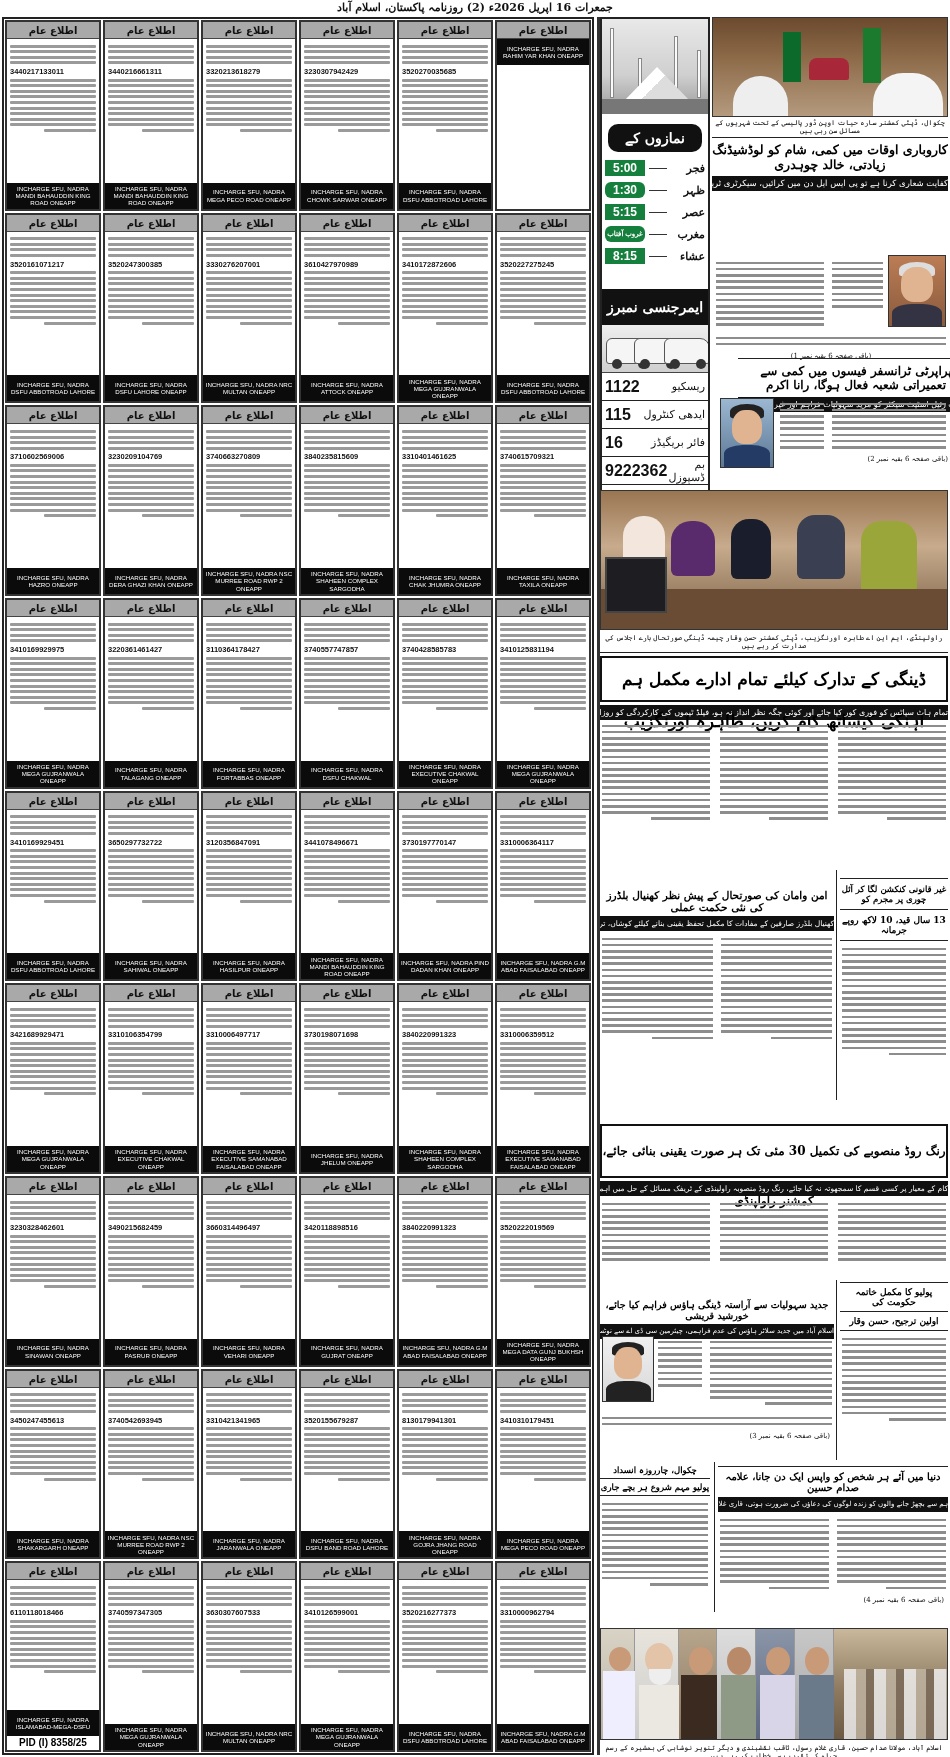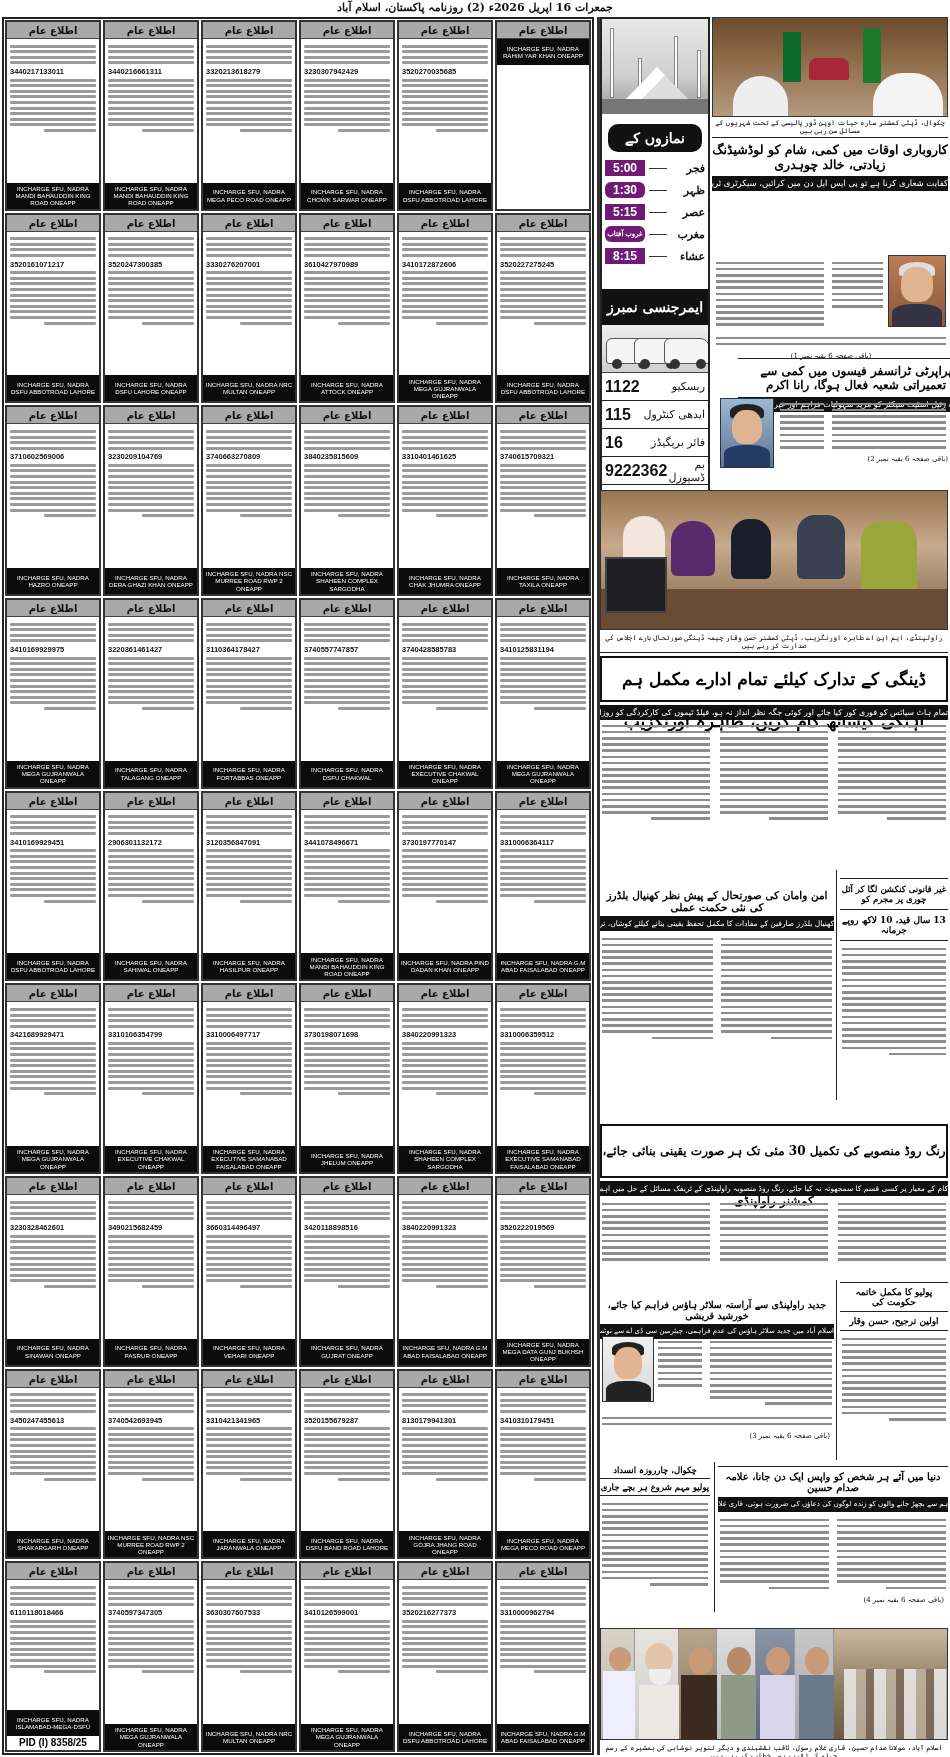--- a/index.html
+++ b/index.html
@@ -17,21 +17,21 @@
   .ad-footer { background: #0b0b0b; color: #fff; text-align: center; font-family: "Liberation Sans", sans-serif; font-size: 6.2px; line-height: 7.2px; padding: 2px 2px; direction: ltr; min-height: 26px; display: flex; align-items: center; justify-content: center; }
   .pid { position: absolute; bottom: 0; left: 0; width: 100%; background: #fff; color: #000; font-family: "Liberation Sans", sans-serif; font-weight: bold; font-size: 10px; text-align: center; height: 14px; line-height: 14px; direction: ltr; }
   .vsep { position: absolute; top: 17px; left: 597px; width: 3px; height: 1738px; background: #333; }
   .sidebar { position: absolute; top: 17px; left: 600px; width: 110px; height: 600px; border: 2px solid #222; background: #fff; }
   .mosque { height: 95px; background: linear-gradient(#e9e9e9, #cfcfcf 60%, #9b9b9b); position: relative; overflow: hidden; border-bottom: 1px solid #777; }
   .mosque .minaret { position: absolute; bottom: 15px; width: 4px; background: #fafafa; border: 1px solid #888; }
   .mosque .hall { position: absolute; bottom: 12px; left: 22px; width: 66px; height: 34px; background: linear-gradient(135deg, #fff 50%, #ddd 50%); clip-path: polygon(0 100%, 50% 0, 100% 100%); }
   .mosque .ground { position: absolute; bottom: 0; left: 0; right: 0; height: 14px; background: #777; }
   .prayer-title { margin: 10px 6px 6px; background: #111; color: #fff; border-radius: 10px; text-align: center; font-family: "DejaVu Serif", serif; font-size: 14px; font-weight: bold; height: 28px; line-height: 28px; direction: rtl; }
   .prayer-row { display: flex; align-items: center; height: 20px; padding: 0 3px; margin: 2px 0; }
-  .prayer-time { background: #701a75; color: #fff; font-family: "Liberation Sans", sans-serif; font-weight: bold; font-size: 12px; width: 40px; text-align: center; height: 16px; line-height: 16px; }
+  .prayer-time { background: #15803d; color: #fff; font-family: "Liberation Sans", sans-serif; font-weight: bold; font-size: 12px; width: 40px; text-align: center; height: 16px; line-height: 16px; }
   .prayer-time.pill { border-radius: 6px; font-size: 7px; }
   .prayer-dash { flex: 1; height: 1px; background: #333; margin: 0 4px; }
   .prayer-name { font-family: "DejaVu Serif", serif; font-weight: bold; font-size: 11px; direction: rtl; width: 34px; text-align: right; }
   .emergency-title { margin-top: 23px; background: #111; color: #fff; text-align: center; font-family: "DejaVu Serif", serif; font-weight: bold; font-size: 14px; height: 36px; line-height: 36px; direction: rtl; }
   .ambulance { height: 48px; background: linear-gradient(#eee, #cfcfcf); position: relative; overflow: hidden; border-bottom: 1px solid #444; }
   .ambulance .van { position: absolute; bottom: 8px; height: 26px; width: 46px; background: #f5f5f5; border: 1px solid #555; border-radius: 6px 10px 3px 3px; }
   .ambulance .wheel { position: absolute; bottom: 3px; width: 10px; height: 10px; border-radius: 50%; background: #333; }
   .em-row { display: flex; align-items: center; justify-content: space-between; border-bottom: 1px solid #222; height: 28px; padding: 0 3px; }
   .em-num { font-family: "Liberation Sans", sans-serif; font-weight: bold; font-size: 16px; }
   .em-label { font-family: "DejaVu Serif", serif; font-size: 11px; direction: rtl; }
@@ -633,21 +633,21 @@
         </div>
         <div class="ad-footer">INCHARGE SFU, NADRA HASILPUR ONEAPP</div>
       </div>
       <div class="ad" style="grid-area: 5 / 5;">
         <div class="ad-title">اطلاع عام</div>
         <div class="ad-body">
           <div class="ad-line"></div>
           <div class="ad-line"></div>
           <div class="ad-line"></div>
           <div class="ad-line"></div>
-          <div class="ad-cnic">2906301132172</div>
+          <div class="ad-cnic">3650297732722</div>
           <div class="ad-line"></div>
           <div class="ad-line"></div>
           <div class="ad-line"></div>
           <div class="ad-line"></div>
           <div class="ad-line"></div>
           <div class="ad-line"></div>
           <div class="ad-line"></div>
           <div class="ad-line"></div>
           <div class="ad-line"></div>
           <div class="ad-line short"></div>
@@ -1554,21 +1554,21 @@
       <div class="ln"></div>
       <div class="ln"></div>
       <div class="ln"></div>
       <div class="ln"></div>
       <div class="ln"></div>
       <div class="ln s"></div>
     </div>
 </div>
 
 <div class="col" style="left:600px;top:1296px;width:234px;">
-  <div class="headline" style="font-size:9.5px;padding:3px 0;">جدید راولپنڈی سے آراستہ سلاٹر ہاؤس فراہم کیا جائے، خورشید قریشی</div>
+  <div class="headline" style="font-size:9.5px;padding:3px 0;">جدید سہولیات سے آراستہ ڈینگی ہاؤس فراہم کیا جائے، خورشید قریشی</div>
   <div class="subhead" style="font-size:7px;">اسلام آباد میں جدید سلاٹر ہاؤس کی عدم فراہمی، چیئرمین سی ڈی اے سے نوٹس لینے کا مطالبہ</div>
 </div>
 <div class="portrait" style="left:602px;top:1336px;width:52px;height:66px;background:linear-gradient(#f0f0f0,#d8d8d8);">
   <div class="hair" style="background:#222;"></div>
     <div class="face"></div>
     <div class="shirt" style="background:#222;"></div>
 </div>
 <div class="col" style="left:656px;top:1334px;width:48px;">
   <div class="textblock">
       <div class="ln"></div>

